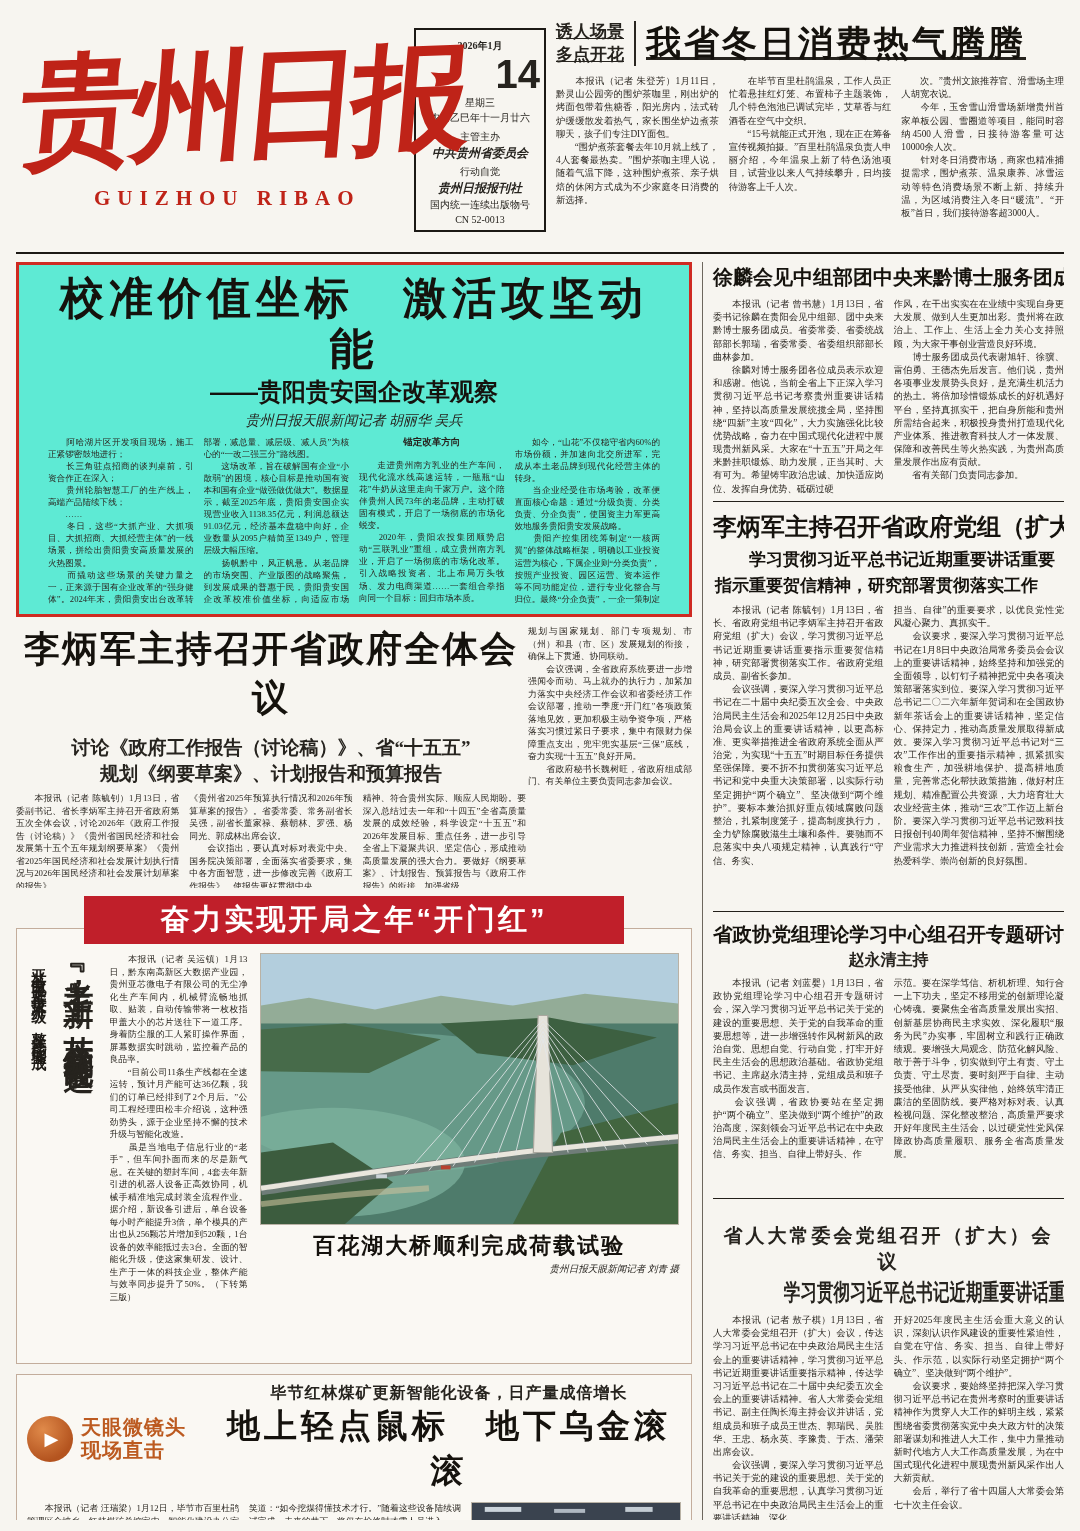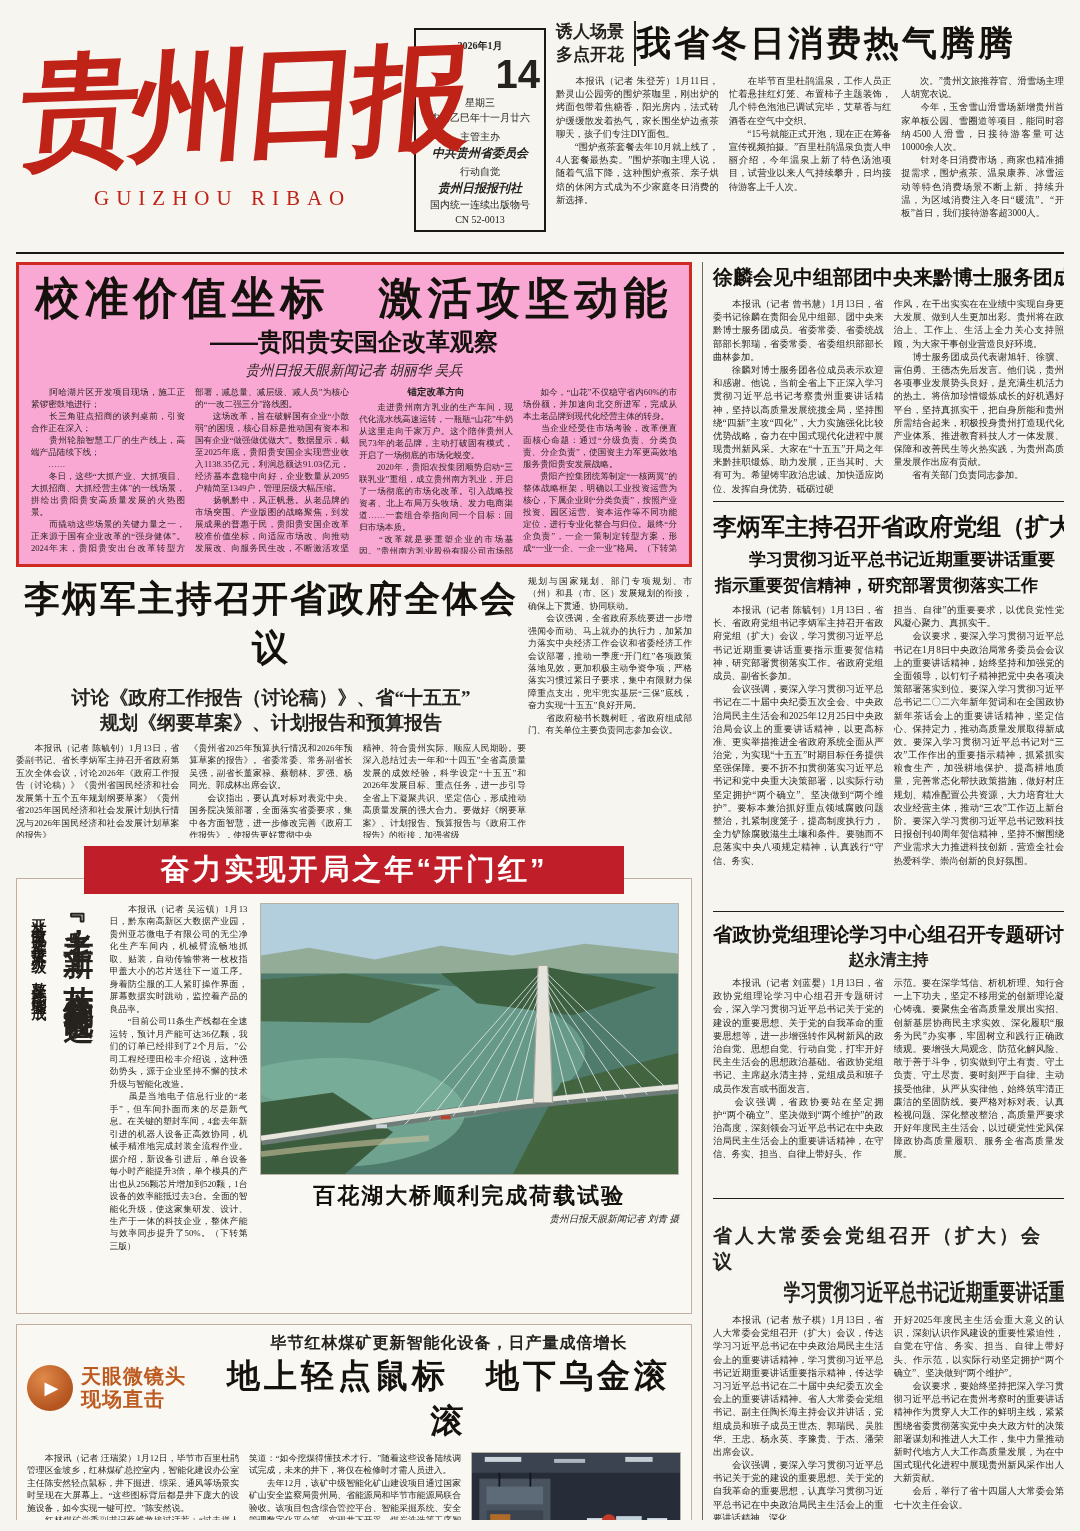--- a/index.html
+++ b/index.html
@@ -6,46 +6,46 @@
   body{background:#dedbd5;font-family:"Liberation Serif","DejaVu Serif",serif;}
   .page{position:relative;width:1080px;height:1531px;margin:0 auto;background:#f7f5f0;
         box-sizing:border-box;padding:14px 16px;overflow:hidden;color:#26231e;}
   .hl{font-family:"Liberation Sans","DejaVu Sans",sans-serif;font-weight:900;color:#15120d;}
   .small{font-size:9.3px;line-height:1.42;text-align:justify;white-space:pre-line;color:#2a2620;}
   
   .topbar{display:flex;gap:10px;height:232px;border-bottom:2.5px solid #1c1915;padding-bottom:6px;}
   .masthead-area{width:388px;position:relative;}
   .masthead{font-size:118px;font-weight:bold;color:#bf2318;letter-spacing:-8px;
             transform:skewX(-7deg) rotate(-2deg);line-height:1.1;margin:28px 0 0 6px;white-space:nowrap;}
-  .masthead-latin{color:#bf2318;font-weight:normal;font-size:21px;letter-spacing:7px;margin:14px 0 0 78px;}
+  .masthead-latin{color:#bf2318;font-weight:bold;font-size:21px;letter-spacing:7px;margin:14px 0 0 78px;}
   .infobox{width:132px;border:2px solid #1c1915;box-sizing:border-box;text-align:center;
            padding:8px 4px;font-size:10px;line-height:1.5;margin-top:14px;height:204px;overflow:hidden;}
   .infobox .day{font-size:40px;font-weight:bold;font-family:"Liberation Sans",sans-serif;line-height:1.05;text-align:right;}
   .infobox .b{font-weight:bold;}
   .infobox .org{font-size:12px;font-style:italic;font-weight:bold;}
   .topright{flex:1;min-width:0;padding-top:6px;}
-  .tr-head{display:flex;align-items:center;margin-bottom:8px;}
+  .tr-head{display:flex;align-items:center;gap:10px;margin-bottom:8px;text-decoration:underline;}
   .tr-kicker{font-size:17px;font-weight:900;font-family:"Liberation Sans",sans-serif;
              text-align:center;line-height:1.35;padding-right:10px;border-right:2.5px solid #2a2620;}
   .tr-headline{font-size:35px;letter-spacing:3px;white-space:nowrap;}
   .colrow{display:flex;gap:10px;}
   .colrow>div{flex:1;min-width:0;overflow:hidden;}
   .tr-body{height:150px;}
   
   .mainrow{display:flex;gap:10px;margin-top:8px;height:1258px;overflow:hidden;}
   .leftcol{width:676px;flex:none;}
   .rightcol{flex:1;min-width:0;border-left:1px solid #6d675e;padding-left:10px;}
   
-  .redbox{border:3.5px solid #cf2a22;padding:8px 12px 10px;background:#f9a8d4;}
+  .redbox{border:3.5px solid #cf2a22;padding:8px 29px 10px;background:#5eead4;}
   .lead-hl{font-size:44px;text-align:center;letter-spacing:5px;line-height:1.15;}
   .lead-sub{font-size:24px;font-weight:900;text-align:center;margin-top:2px;}
   .lead-by{font-size:14px;text-align:center;margin:4px 0 6px;font-style:italic;}
   .lead-body .small{font-size:8.6px;line-height:1.4;}
   .lead-body>div{height:168px;}
-  .crosshead{font-weight:900;text-align:center;font-size:9.5px;font-family:"Liberation Sans",sans-serif;margin-bottom:2px;}
+  .crosshead{font-weight:900;text-align:center;font-size:9.5px;font-family:"Liberation Sans",sans-serif;margin-bottom:10px;}
   
   .gov{display:flex;gap:2px;margin-top:8px;}
   .gov-left{width:510px;flex:none;}
   .gov-hl{font-size:36px;text-align:center;letter-spacing:2px;}
   .gov-sub{font-size:19px;font-weight:900;text-align:center;line-height:1.35;margin:12px 0 6px;white-space:pre-line;}
   .gov-body>div{height:96px;}
   .gov-body .small,.gov-c4{font-size:8.8px;}
   .gov-c4{flex:1;height:184px;overflow:hidden;}
   
   .banner{position:relative;z-index:2;width:540px;margin:8px auto -16px;background:#c01f2a;color:#fff;
@@ -79,21 +79,21 @@
   .coal-fig{flex:1;min-width:0;}
   .coal-fig svg{display:block;width:100%;height:148px;border:1px solid #b9b2a5;box-sizing:border-box;}
   
   .r-art{margin-bottom:6px;}
   .r-hr{border:none;border-top:1.5px solid #23201a;margin:7px 0 9px;}
   .xl-hl{font-size:20px;text-align:center;white-space:nowrap;letter-spacing:0px;}
   .dz-hl{font-size:24px;text-align:center;white-space:nowrap;}
   .dz-sub{font-size:17px;font-weight:900;line-height:1.5;text-indent:2em;white-space:pre-line;margin:4px 2px 6px;color:#15120d;}
   .zx-hl{font-size:19.5px;text-align:center;white-space:nowrap;}
   .zx-sub{font-size:16px;font-weight:bold;text-align:center;margin:2px 0 6px;}
-  .rd-hl1{font-size:19px;font-weight:bold;letter-spacing:3px;font-family:"Liberation Sans",sans-serif;margin-top:24px;}
+  .rd-hl1{font-size:19px;font-weight:bold;text-align:center;letter-spacing:3px;font-family:"Liberation Sans",sans-serif;margin-top:24px;}
   .rd-hl2{text-align:center;overflow:hidden;margin:2px 0 6px;}
   .rd-hl2 span{display:inline-block;font-size:23px;font-weight:900;font-family:"Liberation Serif",serif;
                white-space:nowrap;transform:scaleX(.72);transform-origin:center;}
   .xl-body>div{height:196px;}
   .dz-body>div{height:300px;}
   .zx-body>div{height:214px;}
   .rd-body>div{height:222px;}
 </style>
 </head>
 <body>

